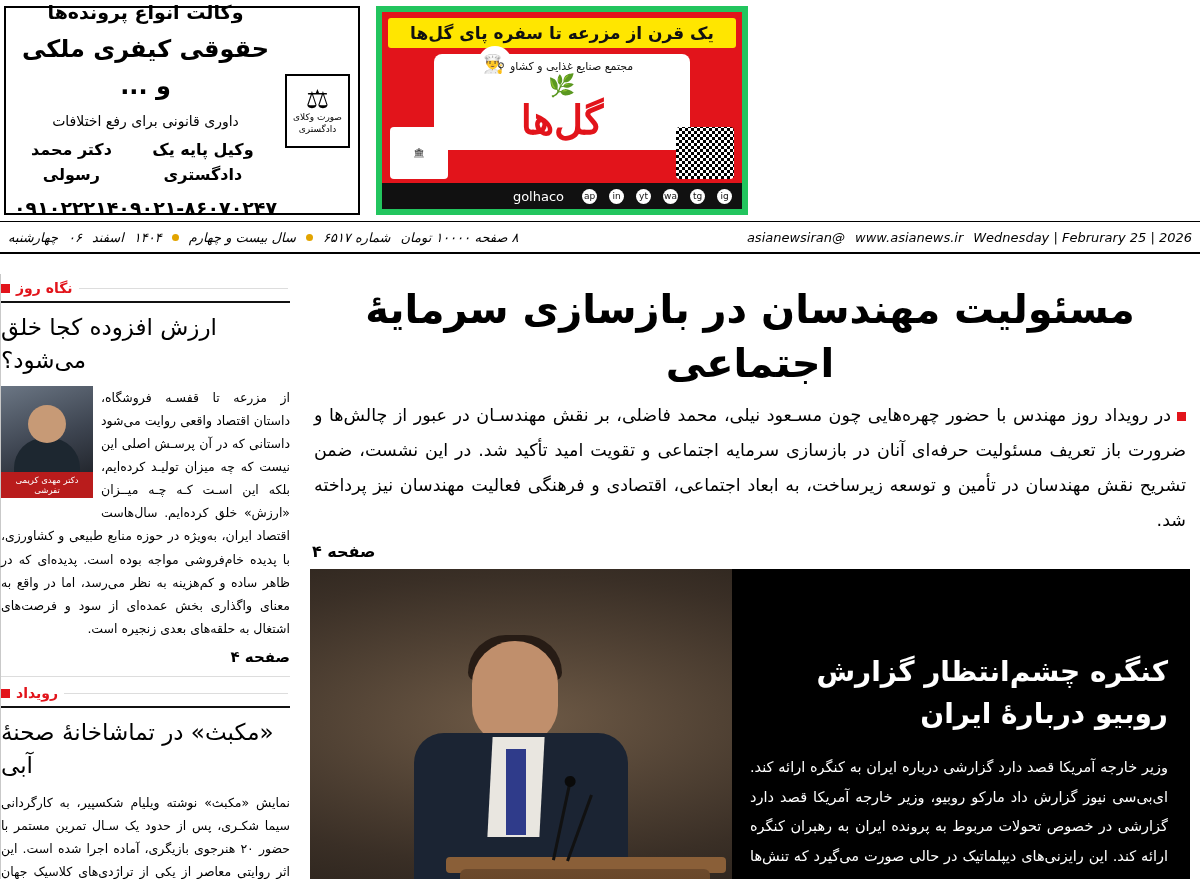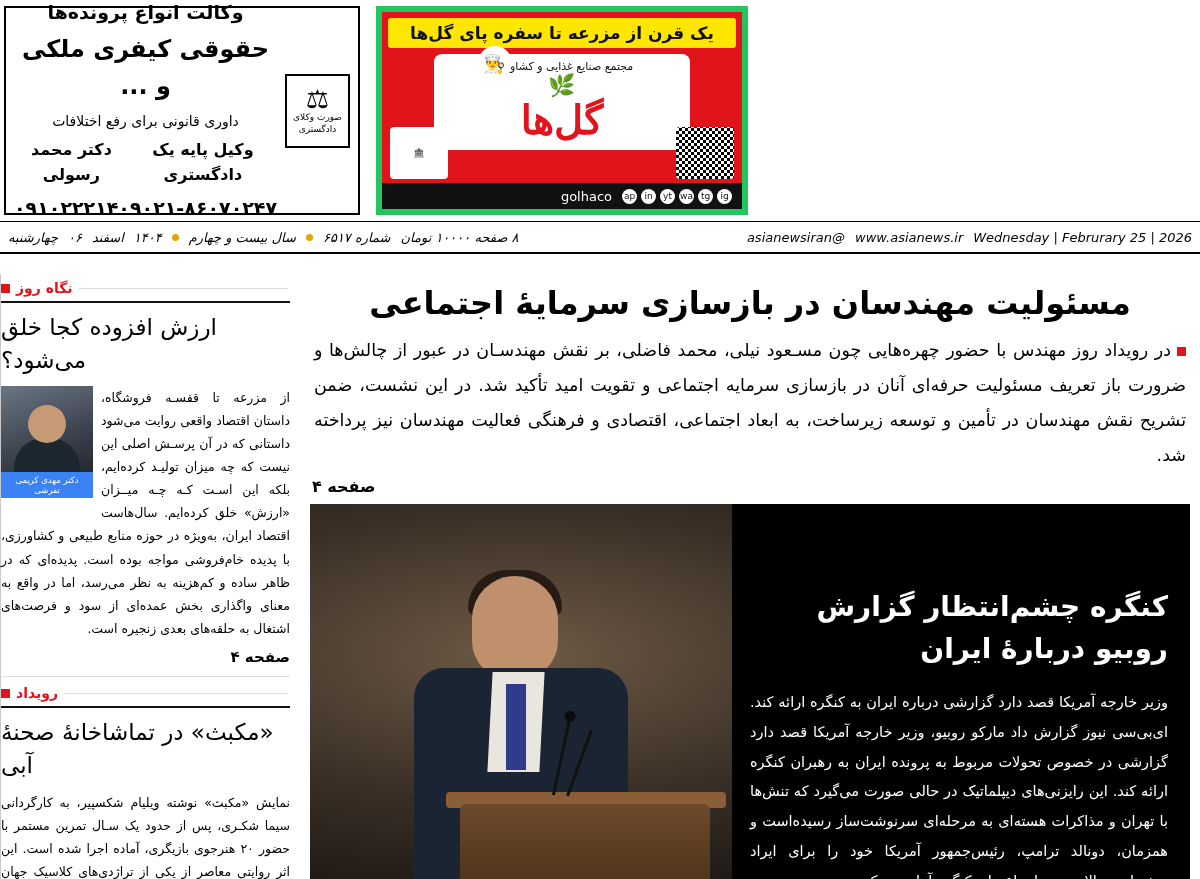--- a/index.html
+++ b/index.html
@@ -139,21 +139,21 @@
   .food-ad .strip {
     position: absolute; bottom: 0; left: 0; right: 0;
     height: 26px; background: #111; color: #fff;
     display: flex; align-items: center; justify-content: flex-start;
     padding: 0 10px; gap: 6px; font-size: 12px;
   }
   .food-ad .social { display: flex; gap: 4px; }
   .food-ad .social span {
     width: 15px; height: 15px; border-radius: 50%;
     background: #fff; color: #111; font-size: 9px;
-    display: inline-flex; align-items: center; justify-content: center;
+    display: inline-flex; align-items: center; justify-content: center; margin-left: 8px;
   }
   .food-ad .handle { margin-right: 4px; font-size: 13px; }
   .food-ad .sideimg {
     position: absolute; bottom: 30px; left: 8px;
     width: 58px; height: 52px; background: #fff; border-radius: 4px;
     display:flex; align-items:center; justify-content:center; font-size: 9px;
   }
   .food-ad .sideimg2 {
     position: absolute; bottom: 30px; right: 8px;
     width: 58px; height: 52px; background: #fff; border-radius: 4px;
@@ -217,30 +217,30 @@
     width: 38px; height: 38px; border-radius: 50%;
     background: #c79a76;
   }
   .author-photo::before {
     content: ""; position: absolute; left: 50%; bottom: 0;
     transform: translateX(-50%);
     width: 66px; height: 34px; border-radius: 30px 30px 0 0;
     background: #1d2730;
   }
   .author-name {
-    background: #3b82f6; color: #fff; font-size: 8.5px;
+    background: #b91c1c; color: #fff; font-size: 8.5px;
     text-align: center; padding: 3px 2px;
   }
   .page-ref { font-size: 15px; font-weight: bold; text-align: right; margin-top: 8px; }
   .sec-divider { height: 1px; background: #ddd; margin: 10px 0 2px; }
 
   
   .main { flex: 1; padding: 0 10px 0 10px; }
   .lead-title {
-    font-size: 32px; font-weight: bold; line-height: 1.35;
+    font-size: 40px; font-weight: bold; line-height: 1.35;
     text-align: center; padding: 8px 0 6px;
   }
   .lead-deck {
     font-size: 17.5px; line-height: 2; text-align: justify;
     direction: rtl; padding: 2px 4px 0 4px;
   }
   .lead-deck .bullet { display: inline-block; width: 9px; height: 9px; background: #e2141b; margin-left: 6px; }
   .lead-page-ref { font-size: 16px; font-weight: bold; text-align: left; margin: 4px 2px 8px; }
 
   .photo-block {

